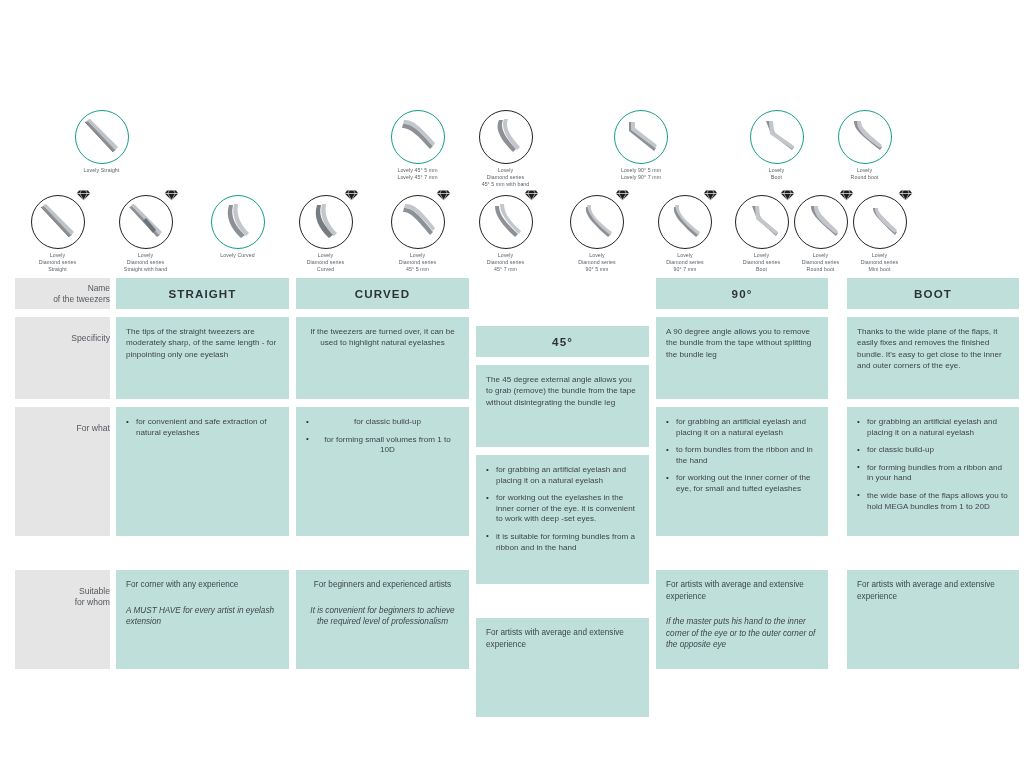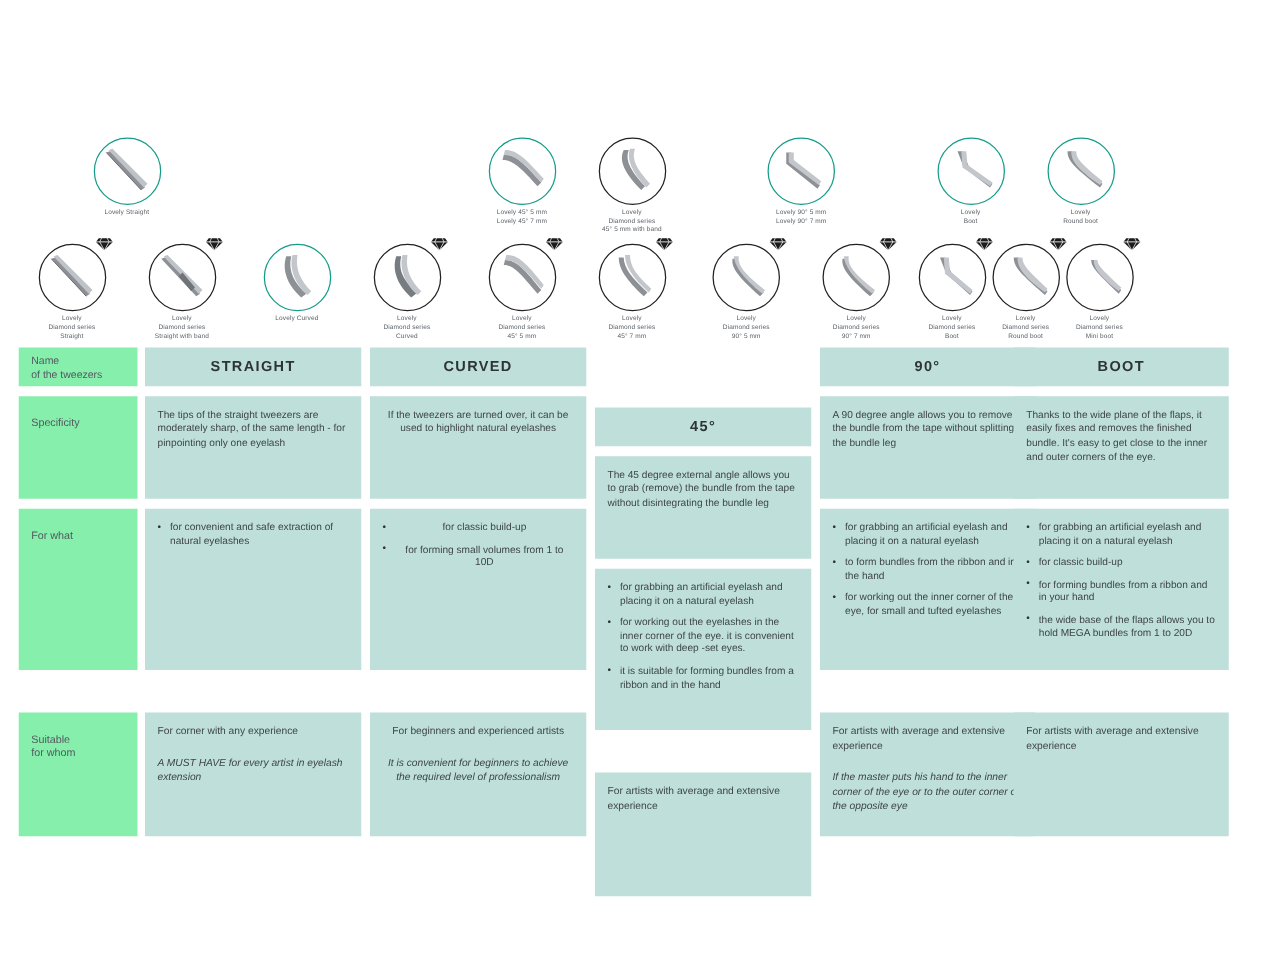--- a/index.html
+++ b/index.html
@@ -32,33 +32,34 @@
     color:#5b6168;letter-spacing:.1px;white-space:pre-line;
   }
   .diamond{position:absolute;right:-7px;top:-7px;width:15px;height:12px;}
   .tw-svg{width:46px;height:46px;display:block;}
 
   
   .tbl{position:absolute;left:15px;top:278px;width:992px;}
   .trow{position:relative;width:992px;margin-bottom:8px;}
   .cell{position:absolute;top:0;box-sizing:border-box;}
   .labelcell{
-    left:0;width:95px;background:#86efac;
+    left:0;width:95px;background:#e5e5e5;
     padding:16px 0 0 10px;font-size:8.6px;line-height:11px;color:#54595f;
     white-space:pre-line;
+    text-align:right;
   }
   .datacell{
     background:#bfe0da;padding:9px 10px 8px 10px;
     font-size:8.1px;line-height:11.4px;color:#3f454b;
   }
   .c1{left:101px;width:173px;}
   .c2{left:281px;width:173px;text-align:center;}
   .c3{left:461px;width:173px;margin-top:48px;}
   .c4{left:641px;width:172px;}
-  .c5{left:796px;width:172px;}
+  .c5{left:832px;width:172px;}
 
   .r1{height:31px;}
   .r1 .labelcell{height:31px;padding-top:5px;font-size:8.4px;line-height:10.5px;}
   .r1 .datacell{height:31px;display:flex;align-items:center;justify-content:center;
     font-size:11.6px;font-weight:bold;letter-spacing:1.1px;color:#2e3338;padding:0;}
 
   .r2{height:82px;}
   .r2 .labelcell{height:82px;}
   .r2 .datacell{height:82px;}
 

